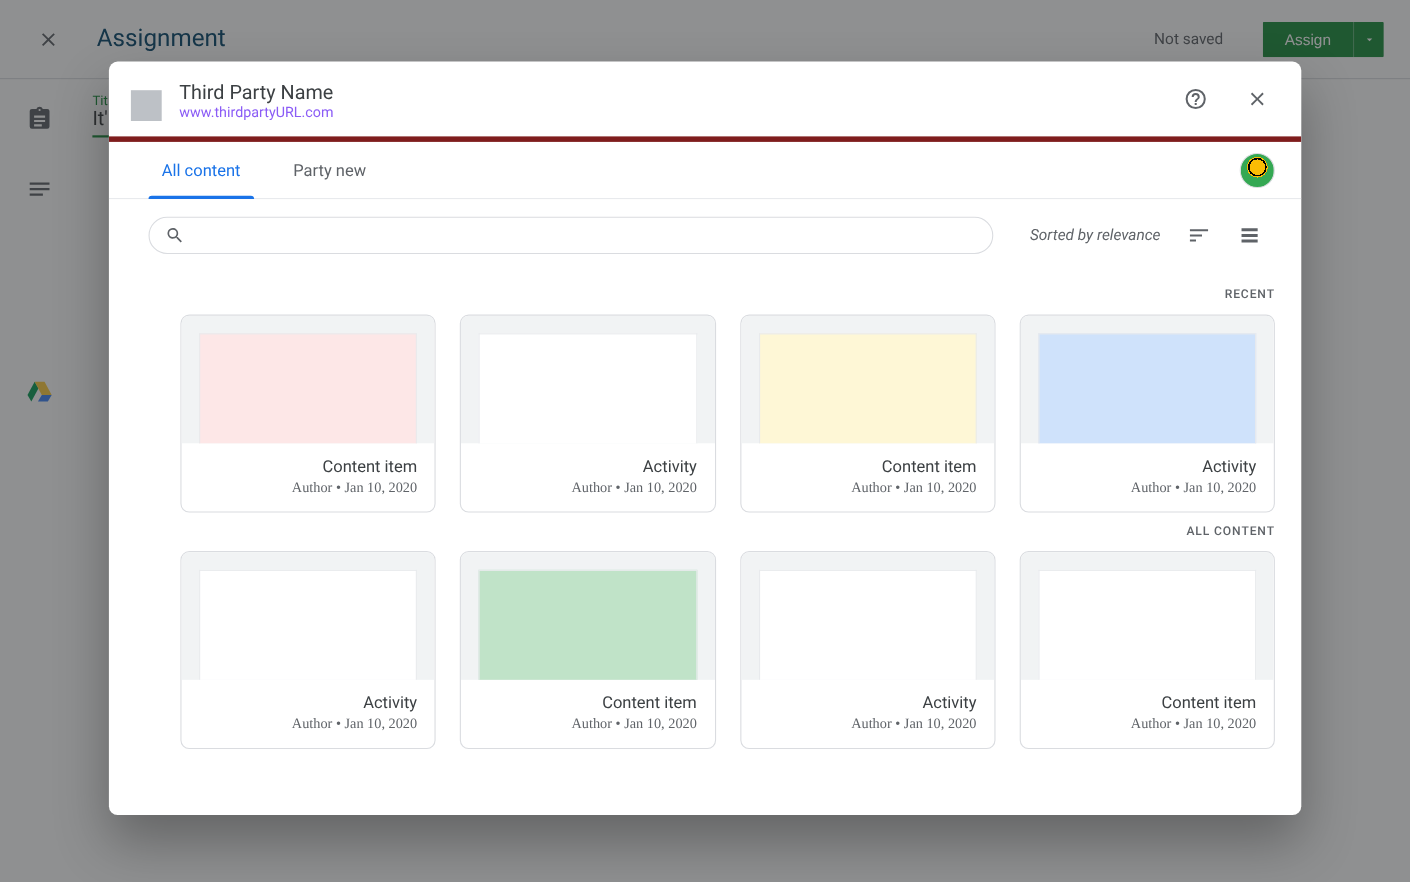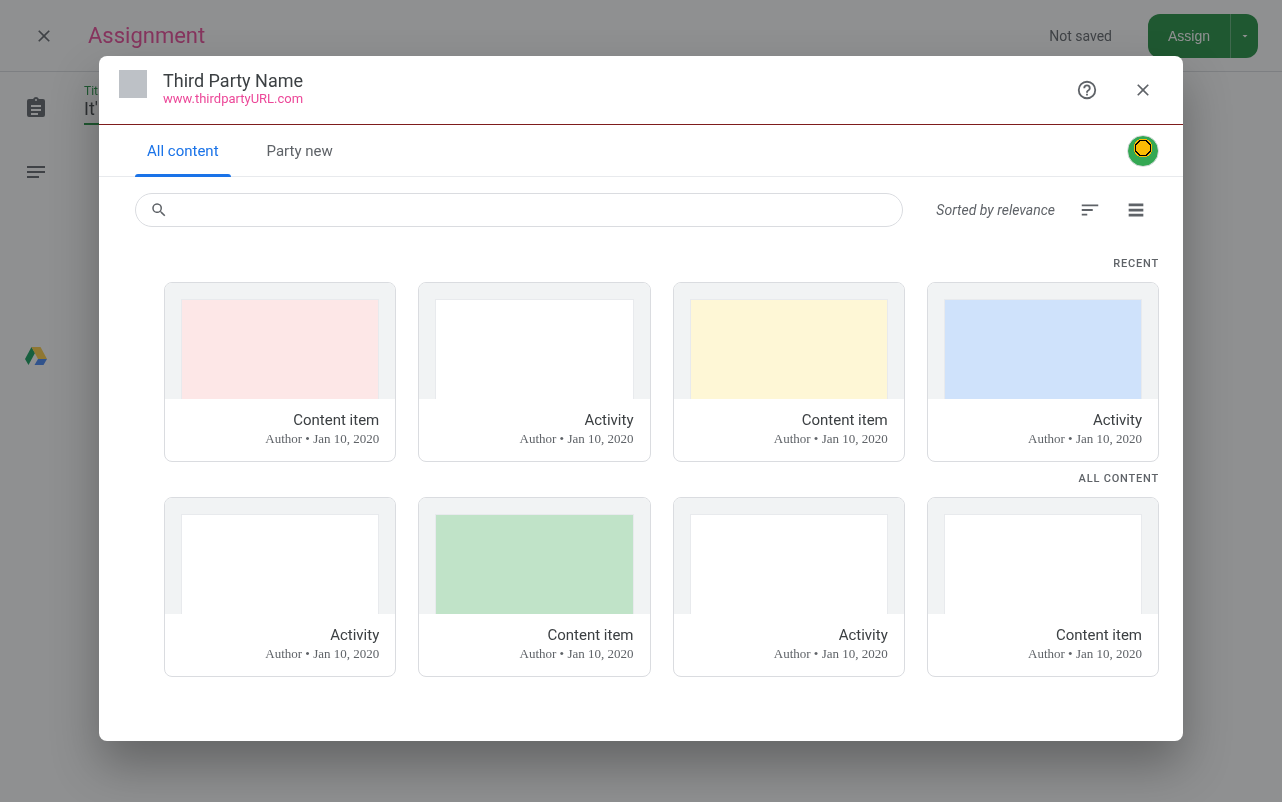--- a/index.html
+++ b/index.html
@@ -30,33 +30,33 @@
     height: 72px;
     border-bottom: 1px solid #dadce0;
     display: flex;
     align-items: center;
     padding: 0 24px;
     gap: 24px;
     color: #5f6368;
   }
   .app-header .title {
     font-size: 22px;
-    color: #ec4899;
+    color: #0c4a6e;
     font-weight: 400;
   }
   .app-header .spacer { flex: 1; }
   .not-saved {
     color: #5f6368;
     font-size: 14px;
     margin-right: 12px;
   }
   .assign-group {
     display: flex;
-    height: 44px;
-    border-radius: 12px;
+    height: 32px;
+    border-radius: 1px;
     overflow: hidden;
   }
   .assign-btn {
     background: #1e8e3e;
     color: #fff;
     border: none;
     padding: 0 20px;
     font-size: 14px;
     cursor: pointer;
     display: flex;
@@ -126,38 +126,38 @@
     background: #fff;
     border-radius: 8px;
     box-shadow: 0 24px 48px rgba(0,0,0,0.3);
     display: flex;
     flex-direction: column;
     overflow: hidden;
   }
 
   .dlg-header {
     display: flex;
-    align-items: flex-start;
+    align-items: flex-end;
     padding: 14px 20px;
-    border-bottom: 1px solid #7f1d1d;
+    border-bottom: 5px solid #7f1d1d;
     gap: 16px;
   }
   .dlg-logo {
     width: 28px;
     height: 28px;
     background: #bdc1c6;
   }
   .dlg-titles { flex: 1; }
   .dlg-title {
     font-size: 18px;
     color: #3c4043;
   }
   .dlg-sub {
     font-size: 13px;
-    color: #ec4899;
+    color: #8b5cf6;
   }
   .icon-btn {
     width: 40px;
     height: 40px;
     display: flex;
     align-items: center;
     justify-content: center;
     color: #5f6368;
     border-radius: 50%;
     cursor: pointer;

